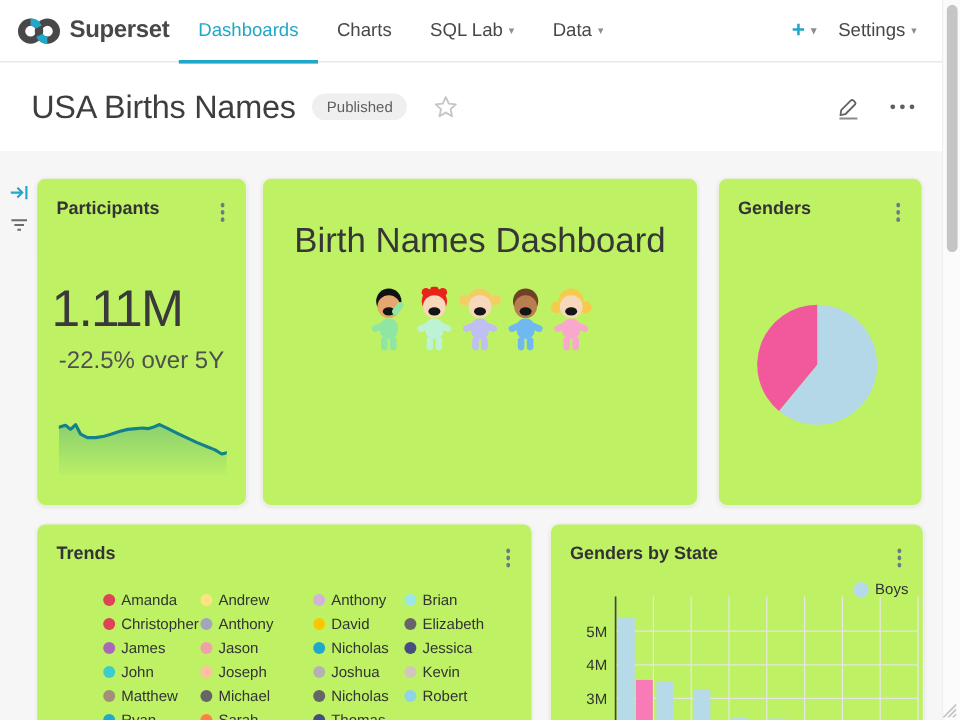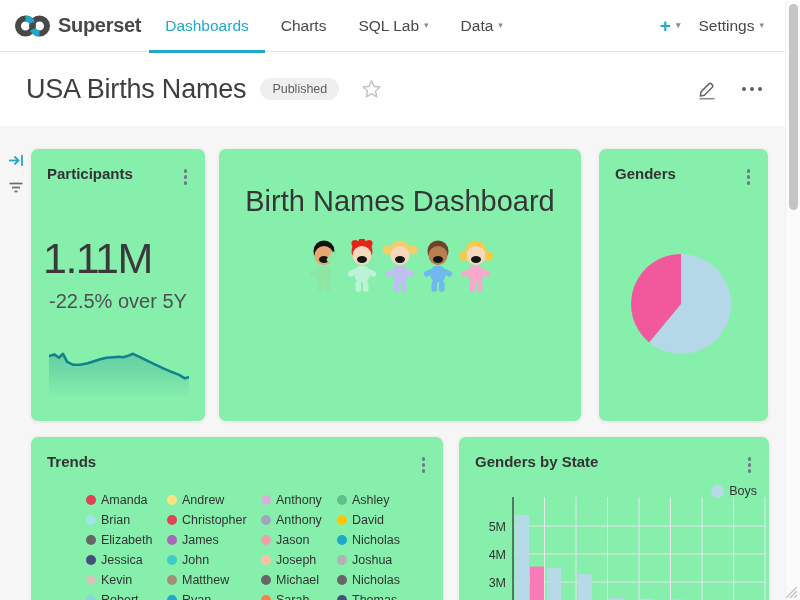--- a/index.html
+++ b/index.html
@@ -27,21 +27,21 @@
   .badge{margin-left:14px;background:#EFEFEF;color:#5F5F5F;font-size:12.5px;
     padding:4px 12px;border-radius:13px;cursor:pointer;}
   .fav-star{margin-left:22px;cursor:pointer;display:flex;}
   .titlebar-right{margin-left:auto;display:flex;align-items:center;gap:20px;padding-right:8px;}
   .dots-h{display:flex;gap:4px;cursor:pointer;padding:4px;}
   .dots-h i{width:4px;height:4px;border-radius:50%;background:#5F5F5F;}
 
   
   .main{position:relative;height:474px;background:#F6F6F6;overflow:hidden;}
   .rail-btn{position:absolute;cursor:pointer;display:flex;}
-  .card{position:absolute;background:#86efac;border-radius:8px;border:1px solid #F0F0F0;
+  .card{position:absolute;background:#bef264;border-radius:8px;border:1px solid #F0F0F0;
     box-shadow:0 1px 3px rgba(0,0,0,.06);}
   .card-header{display:flex;align-items:flex-start;justify-content:space-between;
     padding:16px 12px 0 16px;}
   .card-title{font-size:15px;font-weight:600;color:#333;}
   .kebab{display:flex;flex-direction:column;gap:2.5px;padding:4px 6px;cursor:pointer;}
   .kebab i{width:3.5px;height:3.5px;border-radius:50%;background:#6E7B85;}
 
   
   .big-number{font-size:43px;font-weight:500;color:#3A3A3A;letter-spacing:-1.5px;
     line-height:1;padding-left:12px;margin-top:48px;}
@@ -271,24 +271,20 @@
           <span class="lg-dot" style="background: rgb(224, 67, 85);"></span>
           <span class="lg-label">Amanda</span>
         </div>
         <div class="lg-item">
           <span class="lg-dot" style="background: rgb(253, 227, 128);"></span>
           <span class="lg-label">Andrew</span>
         </div>
         <div class="lg-item">
           <span class="lg-dot" style="background: rgb(211, 179, 218);"></span>
           <span class="lg-label">Anthony</span>
-        </div>
-        <div class="lg-item">
-          <span class="lg-dot" style="background: rgb(90, 193, 137);"></span>
-          <span class="lg-label">Ashley</span>
         </div>
         <div class="lg-item">
           <span class="lg-dot" style="background: rgb(158, 229, 229);"></span>
           <span class="lg-label">Brian</span>
         </div>
         <div class="lg-item">
           <span class="lg-dot" style="background: rgb(224, 67, 85);"></span>
           <span class="lg-label">Christopher</span>
         </div>
         <div class="lg-item">

